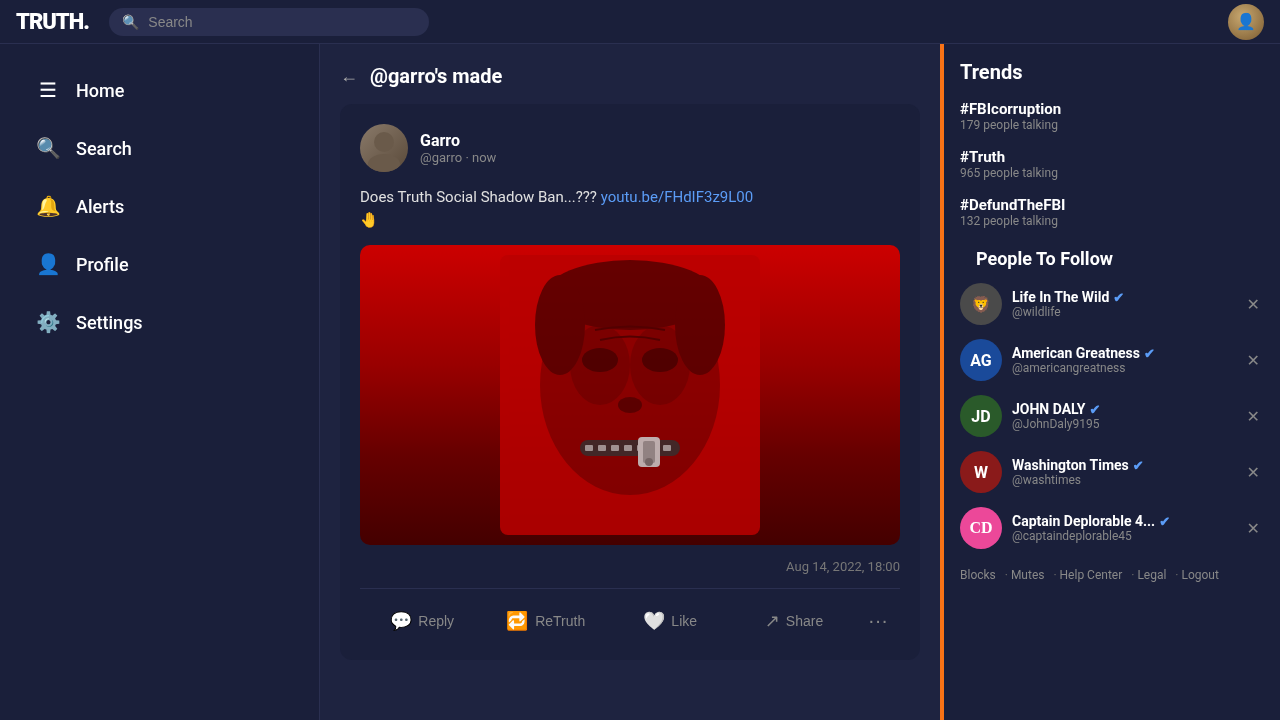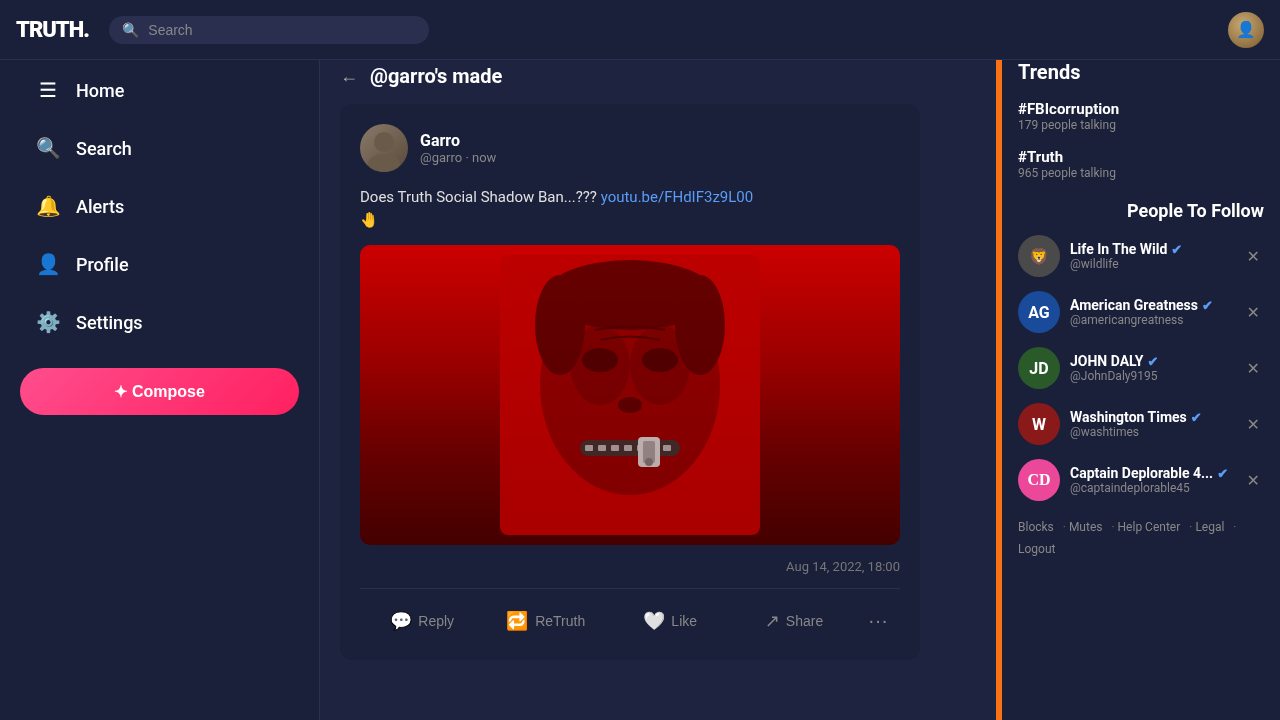--- a/index.html
+++ b/index.html
@@ -10,21 +10,21 @@
       width: 1280px;
       height: 720px;
       overflow: hidden;
       display: flex;
       flex-direction: column;
     }
 
     
     .topbar {
       background-color: #1a1f3a;
-      height: 60px;
+      height: 44px;
       display: flex;
       align-items: center;
       padding: 0 16px;
       border-bottom: 1px solid #2a2f50;
       position: fixed;
       top: 0; left: 0; right: 0;
       z-index: 100;
     }
     .logo {
       font-size: 22px;
@@ -212,25 +212,25 @@
       justify-content: center;
     }
     .action-icon { font-size: 18px; }
     .more-btn {
       background: none; border: none; color: #888; cursor: pointer;
       font-size: 20px; padding: 8px 12px; border-radius: 50%;
     }
 
     
     .right-panel {
-      width: 284px;
+      width: 340px;
       flex-shrink: 0;
       padding: 16px;
       background-color: #1a1f3a;
-      border-left: 6px solid #f97316;
+      border-left: 4px solid #f97316;
       overflow-y: auto;
     }
     .trends-title {
       font-size: 20px;
       font-weight: 700;
       margin-bottom: 16px;
     }
     .trend-item {
       margin-bottom: 16px;
       display: flex;
@@ -245,22 +245,21 @@
       font-size: 12px;
       color: #888;
     }
     .trend-chart {
       width: 50px;
       height: 30px;
     }
     .section-title {
       font-size: 18px;
       font-weight: 700;
-      margin: 20px 0 14px 4px;
-      text-align: right;
+      margin: 20px 0 14px 16px;
     }
     .follow-item {
       display: flex;
       align-items: center;
       gap: 10px;
       margin-bottom: 14px;
     }
     .follow-avatar {
       width: 42px;
       height: 42px;
@@ -330,21 +329,20 @@
         </div>
         <div class="nav-item">
           <span class="nav-icon">👤</span>
           <span>Profile</span>
         </div>
         <div class="nav-item">
           <span class="nav-icon">⚙️</span>
           <span>Settings</span>
         </div>
       </div>
-    <button class="compose-btn">✦ Compose</button>
   </div>
 
   <div class="main">
     <div class="post-header-nav">
       <span class="back-arrow">←</span>
       <span class="post-title">@garro's made</span>
     </div>
 
     <div class="post-card">
       <div class="post-user-row">
@@ -449,20 +447,29 @@
     </div>
         <div class="trend-item">
       <div class="trend-info">
         <div class="trend-tag">#Truth</div>
         <div class="trend-count">965 people talking</div>
       </div>
       <svg class="trend-chart" viewBox="0 0 52 28">
         <polyline points="M2,15 L10,20 L18,10 L26,18 L34,8 L42,16 L50,22" fill="none" stroke="#6a8aaa" stroke-width="2"></polyline>
       </svg>
     </div>
+        <div class="trend-item">
+      <div class="trend-info">
+        <div class="trend-tag">#DefundTheFBI</div>
+        <div class="trend-count">132 people talking</div>
+      </div>
+      <svg class="trend-chart" viewBox="0 0 52 28">
+        <polyline points="M2,10 L10,18 L18,8 L26,16 L34,12 L42,20 L50,10" fill="none" stroke="#6a8aaa" stroke-width="2"></polyline>
+      </svg>
+    </div>
       </div>
 
     <div class="section-title">People To Follow</div>
 
     <div id="people-container">
         <div class="follow-item">
       <div class="follow-avatar" style="background:#4a4a4a;">🦁</div>
       <div class="follow-info">
         <div class="follow-name">
           Life In The Wild <span class="verified-badge">✔</span>

